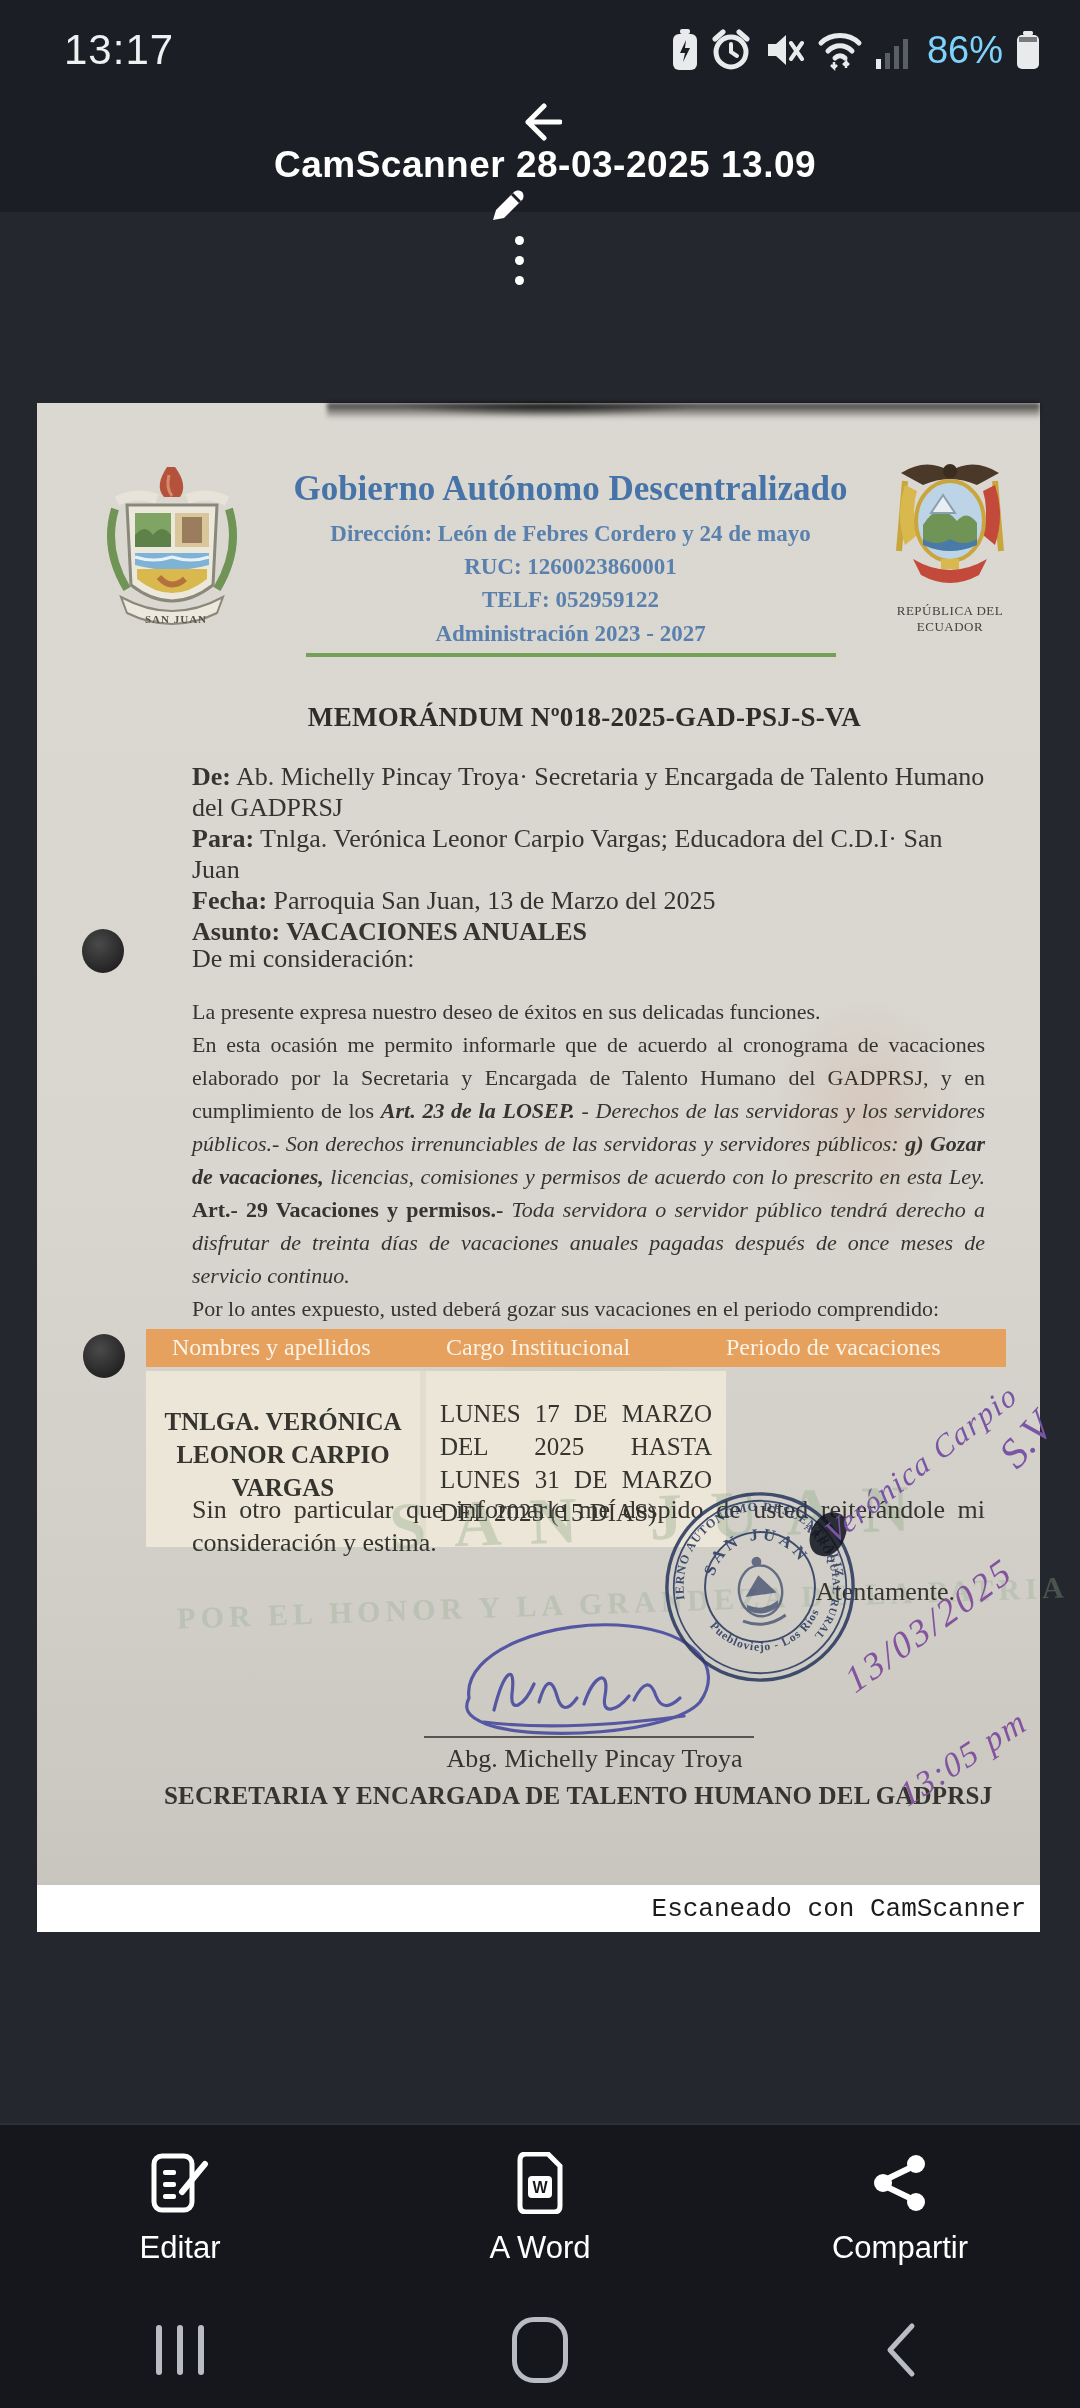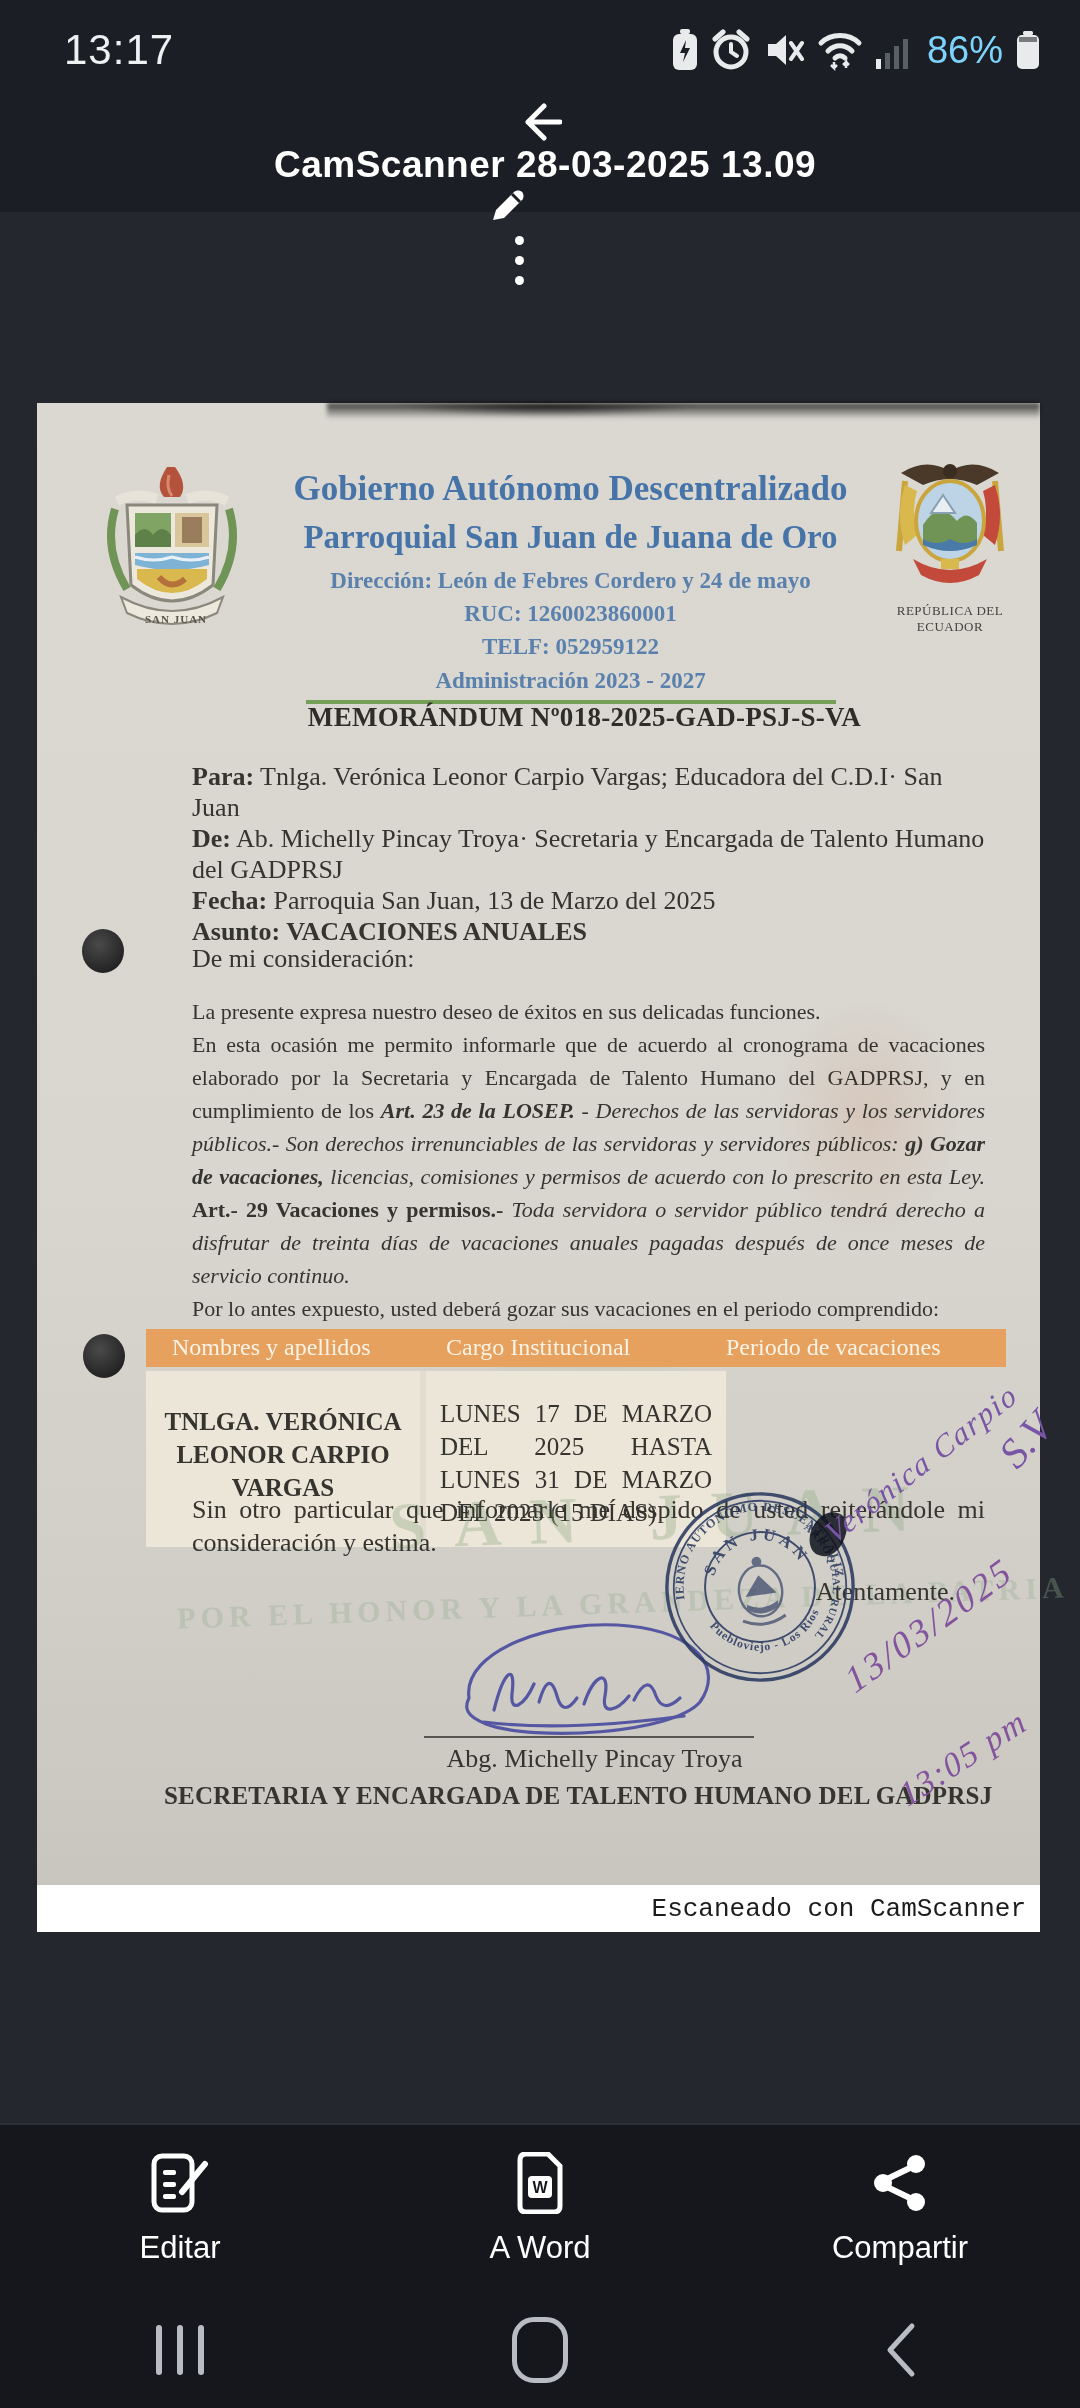--- a/index.html
+++ b/index.html
@@ -204,21 +204,20 @@
         <path d="M38 92 q19 6 37 0 q19 6 37 0" stroke="#e8f1f7" stroke-width="3" fill="none"></path>
         <path d="M40 104 h70 v10 Q75 142 40 114 Z" fill="#d9b84e"></path>
         <path d="M62 112 q12 14 26 2" stroke="#b5713c" stroke-width="6" fill="none"></path>
         <path d="M18 44 Q6 84 30 124 M132 44 Q144 84 120 124" stroke="#6f9455" stroke-width="8" fill="none"></path>
         <path d="M24 132 Q75 160 126 132 L120 148 Q75 170 30 148 Z" fill="#ece8dc" stroke="#8a877c" stroke-width="2"></path>
       </svg>
       <div style="text-align:center; font-size:11px; font-weight:700; color:#5a544a; letter-spacing:1px; margin-top:-34px;">SAN JUAN</div>
     </div>
     <div class="org-block">
       <div class="org-l1">Gobierno Autónomo Descentralizado</div>
-      <div class="org-l2">Parroquial San Juan de Juana de Oro</div>
       <div class="org-addr">Dirección: León de Febres Cordero y 24 de mayo</div>
       <div class="org-ruc">RUC: 1260023860001</div>
       <div class="org-telf">TELF: 052959122</div>
       <div class="org-admin">Administración 2023 - 2027</div>
       <div class="green-rule"></div>
     </div>
     <div class="crest-right">
       <svg width="118" height="140" viewBox="0 0 118 140">
         <path d="M10 18 Q35 2 59 16 Q83 2 108 18 L86 30 Q59 18 32 30 Z" fill="#4a3828"></path>
         <circle cx="59" cy="16" r="7" fill="#3a2c1e"></circle>
@@ -232,22 +231,22 @@
         <path d="M22 104 Q59 126 96 104 L88 120 Q59 136 30 120 Z" fill="#c34a3a"></path>
         <path d="M50 104 h18 v10 h-18 Z" fill="#d9b84e"></path>
       </svg>
       <div class="right-caption">REPÚBLICA DEL ECUADOR</div>
     </div>
   </div>
 
   <div class="memo-title">MEMORÁNDUM Nº018-2025-GAD-PSJ-S-VA</div>
 
   <div class="fields">
+    <p><b>De:</b><span> Ab. Michelly Pincay Troya· Secretaria y Encargada de Talento Humano del GADPRSJ</span></p>
     <p><b>Para:</b><span> Tnlga. Verónica Leonor Carpio Vargas; Educadora del C.D.I· San Juan</span></p>
-    <p><b>De:</b><span> Ab. Michelly Pincay Troya· Secretaria y Encargada de Talento Humano del GADPRSJ</span></p>
     <p><b>Fecha:</b><span> Parroquia San Juan, 13 de Marzo del 2025</span></p>
     <p><b>Asunto:</b><b> VACACIONES ANUALES</b></p>
   </div>
 
   <div class="salutation">De mi consideración:</div>
 
   <div class="bodytext">
     <p>La presente expresa nuestro deseo de éxitos en sus delicadas funciones.</p>
     <p><span class="sg-n">En esta ocasión me permito informarle que de acuerdo al cronograma de vacaciones elaborado por la Secretaria y Encargada de Talento Humano del GADPRSJ, y  en cumplimiento de los </span><span class="sg-bi">Art. 23 de la LOSEP.</span><span class="sg-i"> - Derechos de las servidoras y los servidores públicos.- Son derechos irrenunciables de las servidoras y servidores públicos: </span><span class="sg-bi">g) Gozar de vacaciones,</span><span class="sg-i"> licencias, comisiones y permisos de acuerdo con lo prescrito en esta Ley. </span><span class="sg-b">Art.- 29 Vacaciones y permisos.-</span><span class="sg-i"> Toda servidora o servidor público tendrá derecho a disfrutar de treinta días de vacaciones anuales pagadas después de once meses de servicio continuo.</span></p>
     <p>Por lo antes expuesto, usted deberá gozar sus vacaciones en el periodo comprendido:</p>

